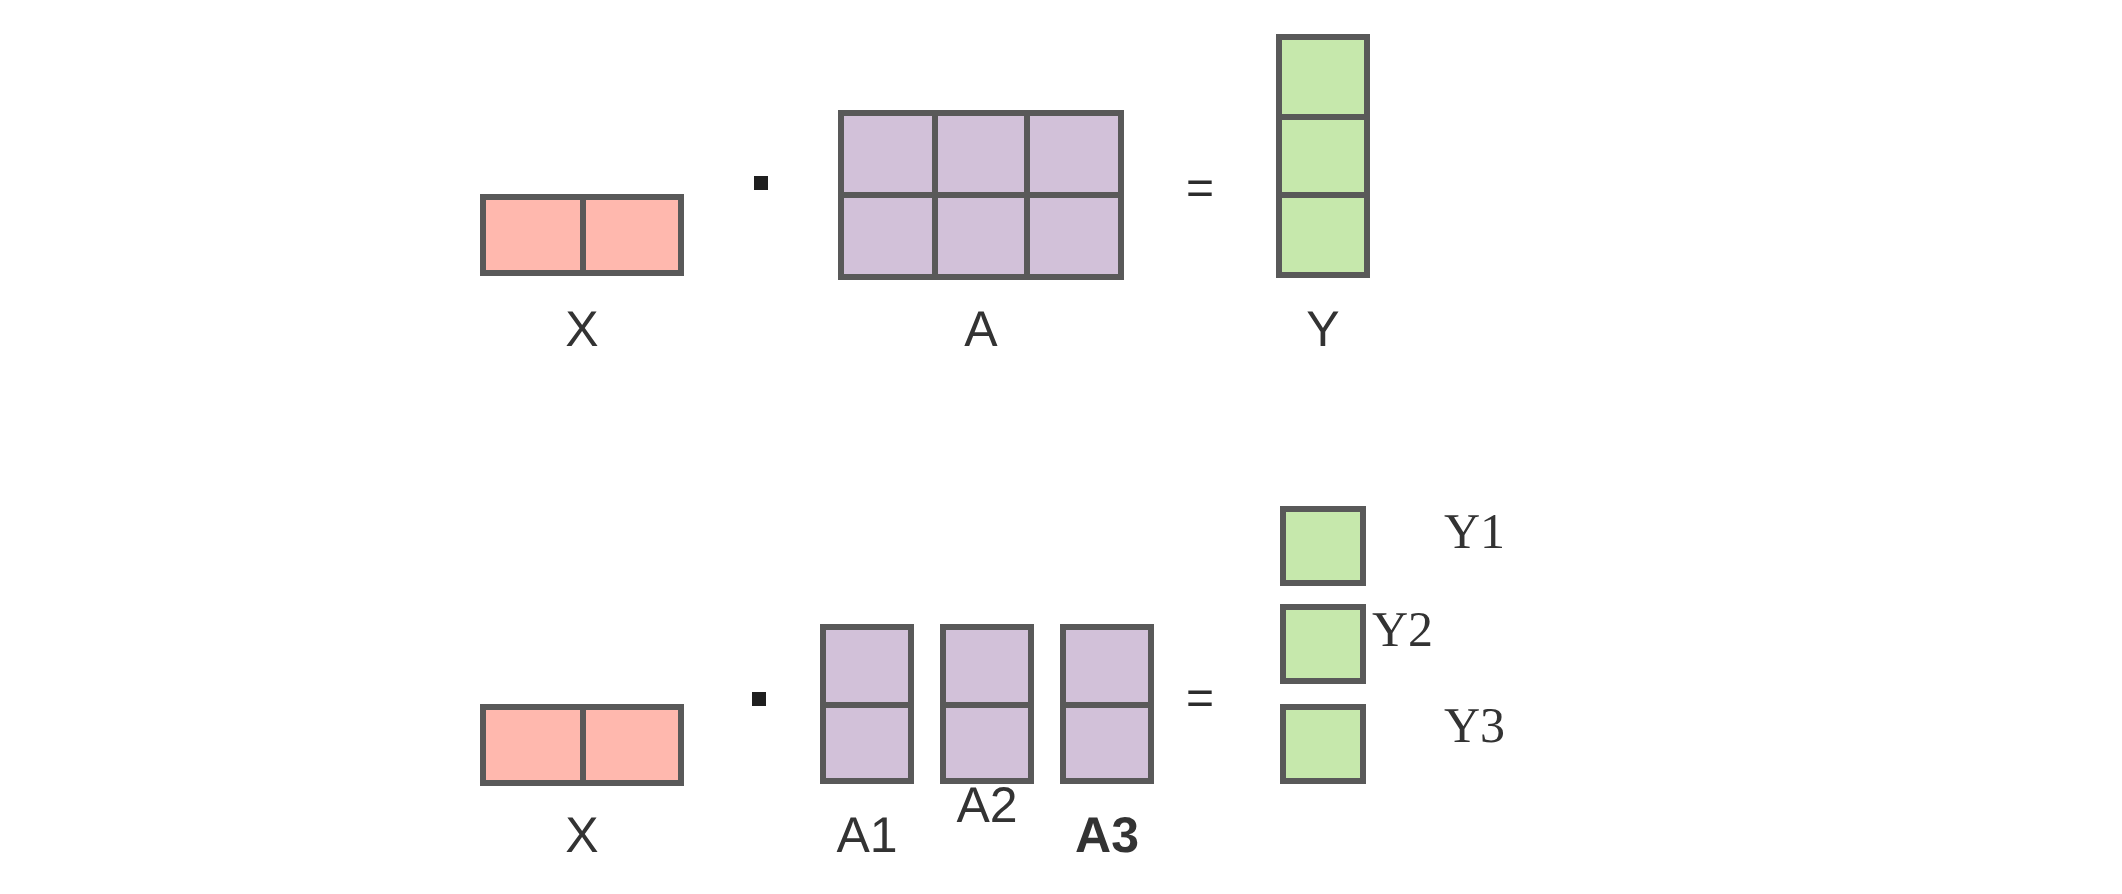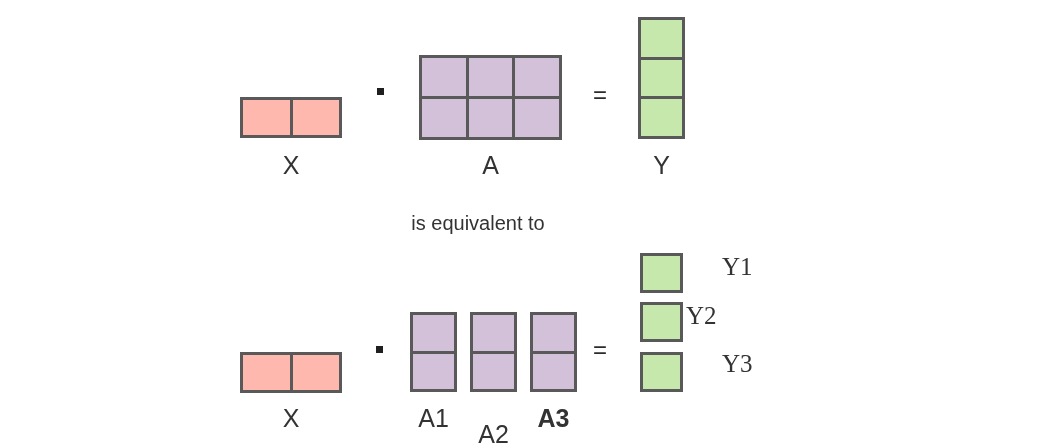--- a/index.html
+++ b/index.html
@@ -67,21 +67,20 @@
   <div class="matrix rows3 fill-green" style="left:638px; top:17px; width:47px; height:122px;">
     <div class="cell"></div>
     <div class="cell"></div>
     <div class="cell"></div>
   </div>
 
   <div class="label" style="left:240px; top:151px; width:102px;">X</div>
   <div class="label" style="left:419px; top:151px; width:143px;">A</div>
   <div class="label" style="left:638px; top:151px; width:47px;">Y</div>
 
-  <div class="caption" style="left:353px; top:211px; width:250px;">is equivalent to</div>
 
   <div class="matrix cols2 fill-pink" style="left:240px; top:352px; width:102px; height:41px;">
     <div class="cell"></div>
     <div class="cell"></div>
   </div>
 
   <div class="op-dot" style="left:376px; top:346px;"></div>
 
   <div class="matrix rows2 fill-purple" style="left:410px; top:312px; width:47px; height:80px;">
     <div class="cell"></div>
@@ -103,20 +102,20 @@
   </div>
   <div class="matrix fill-green" style="left:640px; top:302px; width:43px; height:40px;">
     <div class="cell"></div>
   </div>
   <div class="matrix fill-green" style="left:640px; top:352px; width:43px; height:40px;">
     <div class="cell"></div>
   </div>
 
   <div class="label" style="left:240px; top:404px; width:102px;">X</div>
   <div class="label" style="left:410px; top:404px; width:47px;">A1</div>
-  <div class="label" style="left:470px; top:420px; width:47px;">A2</div>
+  <div class="label" style="left:470px; top:389px; width:47px;">A2</div>
   <div class="label" style="left:530px; top:404px; width:47px;font-weight:bold;">A3</div>
 
   <div class="label label-left" style="left:722px; top:253px;">Y1</div>
   <div class="label label-left" style="left:686px; top:302px;">Y2</div>
   <div class="label label-left" style="left:722px; top:350px;">Y3</div>
 
 </div>
 
 </body></html>

